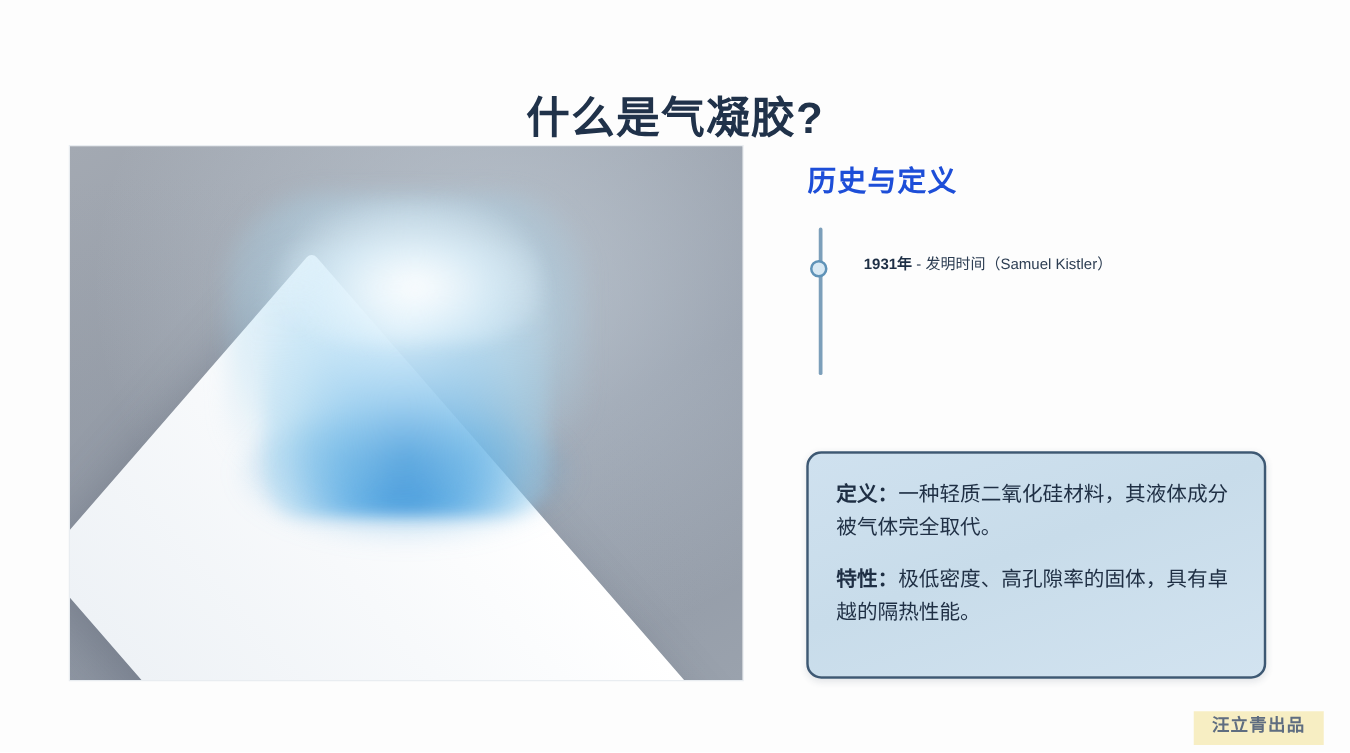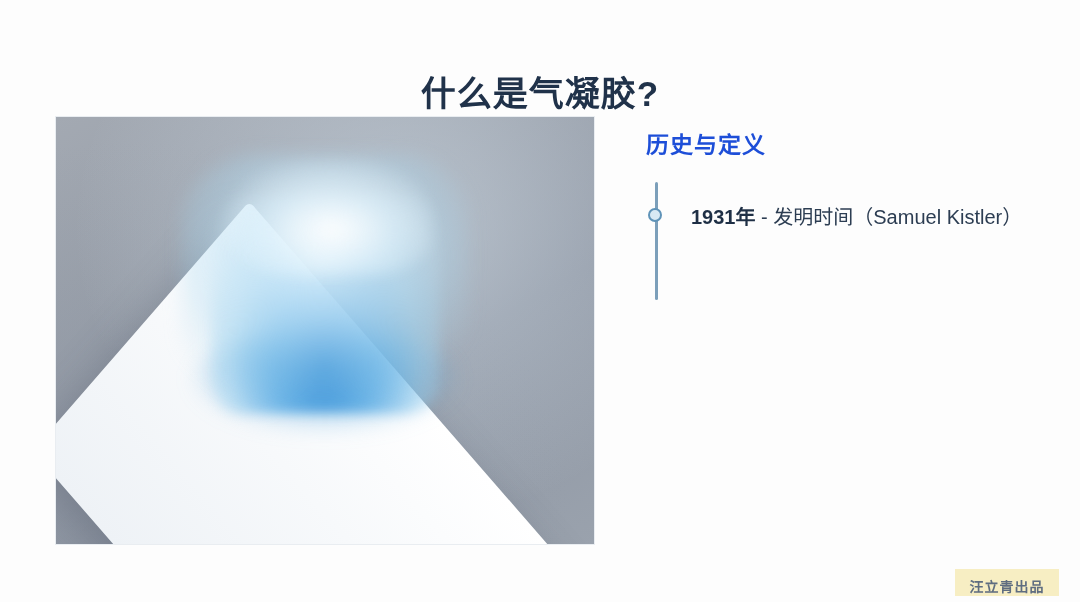--- a/index.html
+++ b/index.html
@@ -162,21 +162,21 @@
     left: -43px;
     top: 6px;
     width: 14px;
     height: 14px;
     border-radius: 50%;
     background: #d8e9f4;
     border: 2.5px solid #5f93b8;
     box-sizing: border-box;
   }
   .tl-text {
-    font-size: 20px;
+    font-size: 12px;
     color: #2c3d52;
     line-height: 1.5;
     white-space: nowrap;
   }
   .tl-text b {
     font-weight: 700;
     color: #1e2f45;
   }
 
   
@@ -208,21 +208,21 @@
 
   
   .watermark {
     position: absolute;
     left: 955px;
     top: 569px;
     width: 104px;
     height: 27px;
     background: #f7eec3;
     display: flex;
-    align-items: flex-end;
+    align-items: flex-start;
     justify-content: center;
   }
   .watermark-text {
     font-size: 14px;
     font-weight: 700;
     color: #5f6d80;
     letter-spacing: 1px;
   }
 </style>
 </head>
@@ -254,18 +254,26 @@
         <span class="tl-dot"></span>
         <div class="tl-text">
           <b>1931年</b><span> - </span><span>发明时间（Samuel Kistler）</span>
         </div>
       </div>
 
 
     </div>
   </div>
 
+  <div class="info-box">
+    <p class="info-para">
+      <b>定义：</b><span>一种轻质二氧化硅材料，其液体成分被气体完全取代。</span>
+    </p>
+    <p class="info-para">
+      <b>特性：</b><span>极低密度、高孔隙率的固体，具有卓越的隔热性能。</span>
+    </p>
+  </div>
 
   <div class="watermark">
     <span class="watermark-text">汪立青出品</span>
   </div>
 
 </div>
 
 </body></html>

